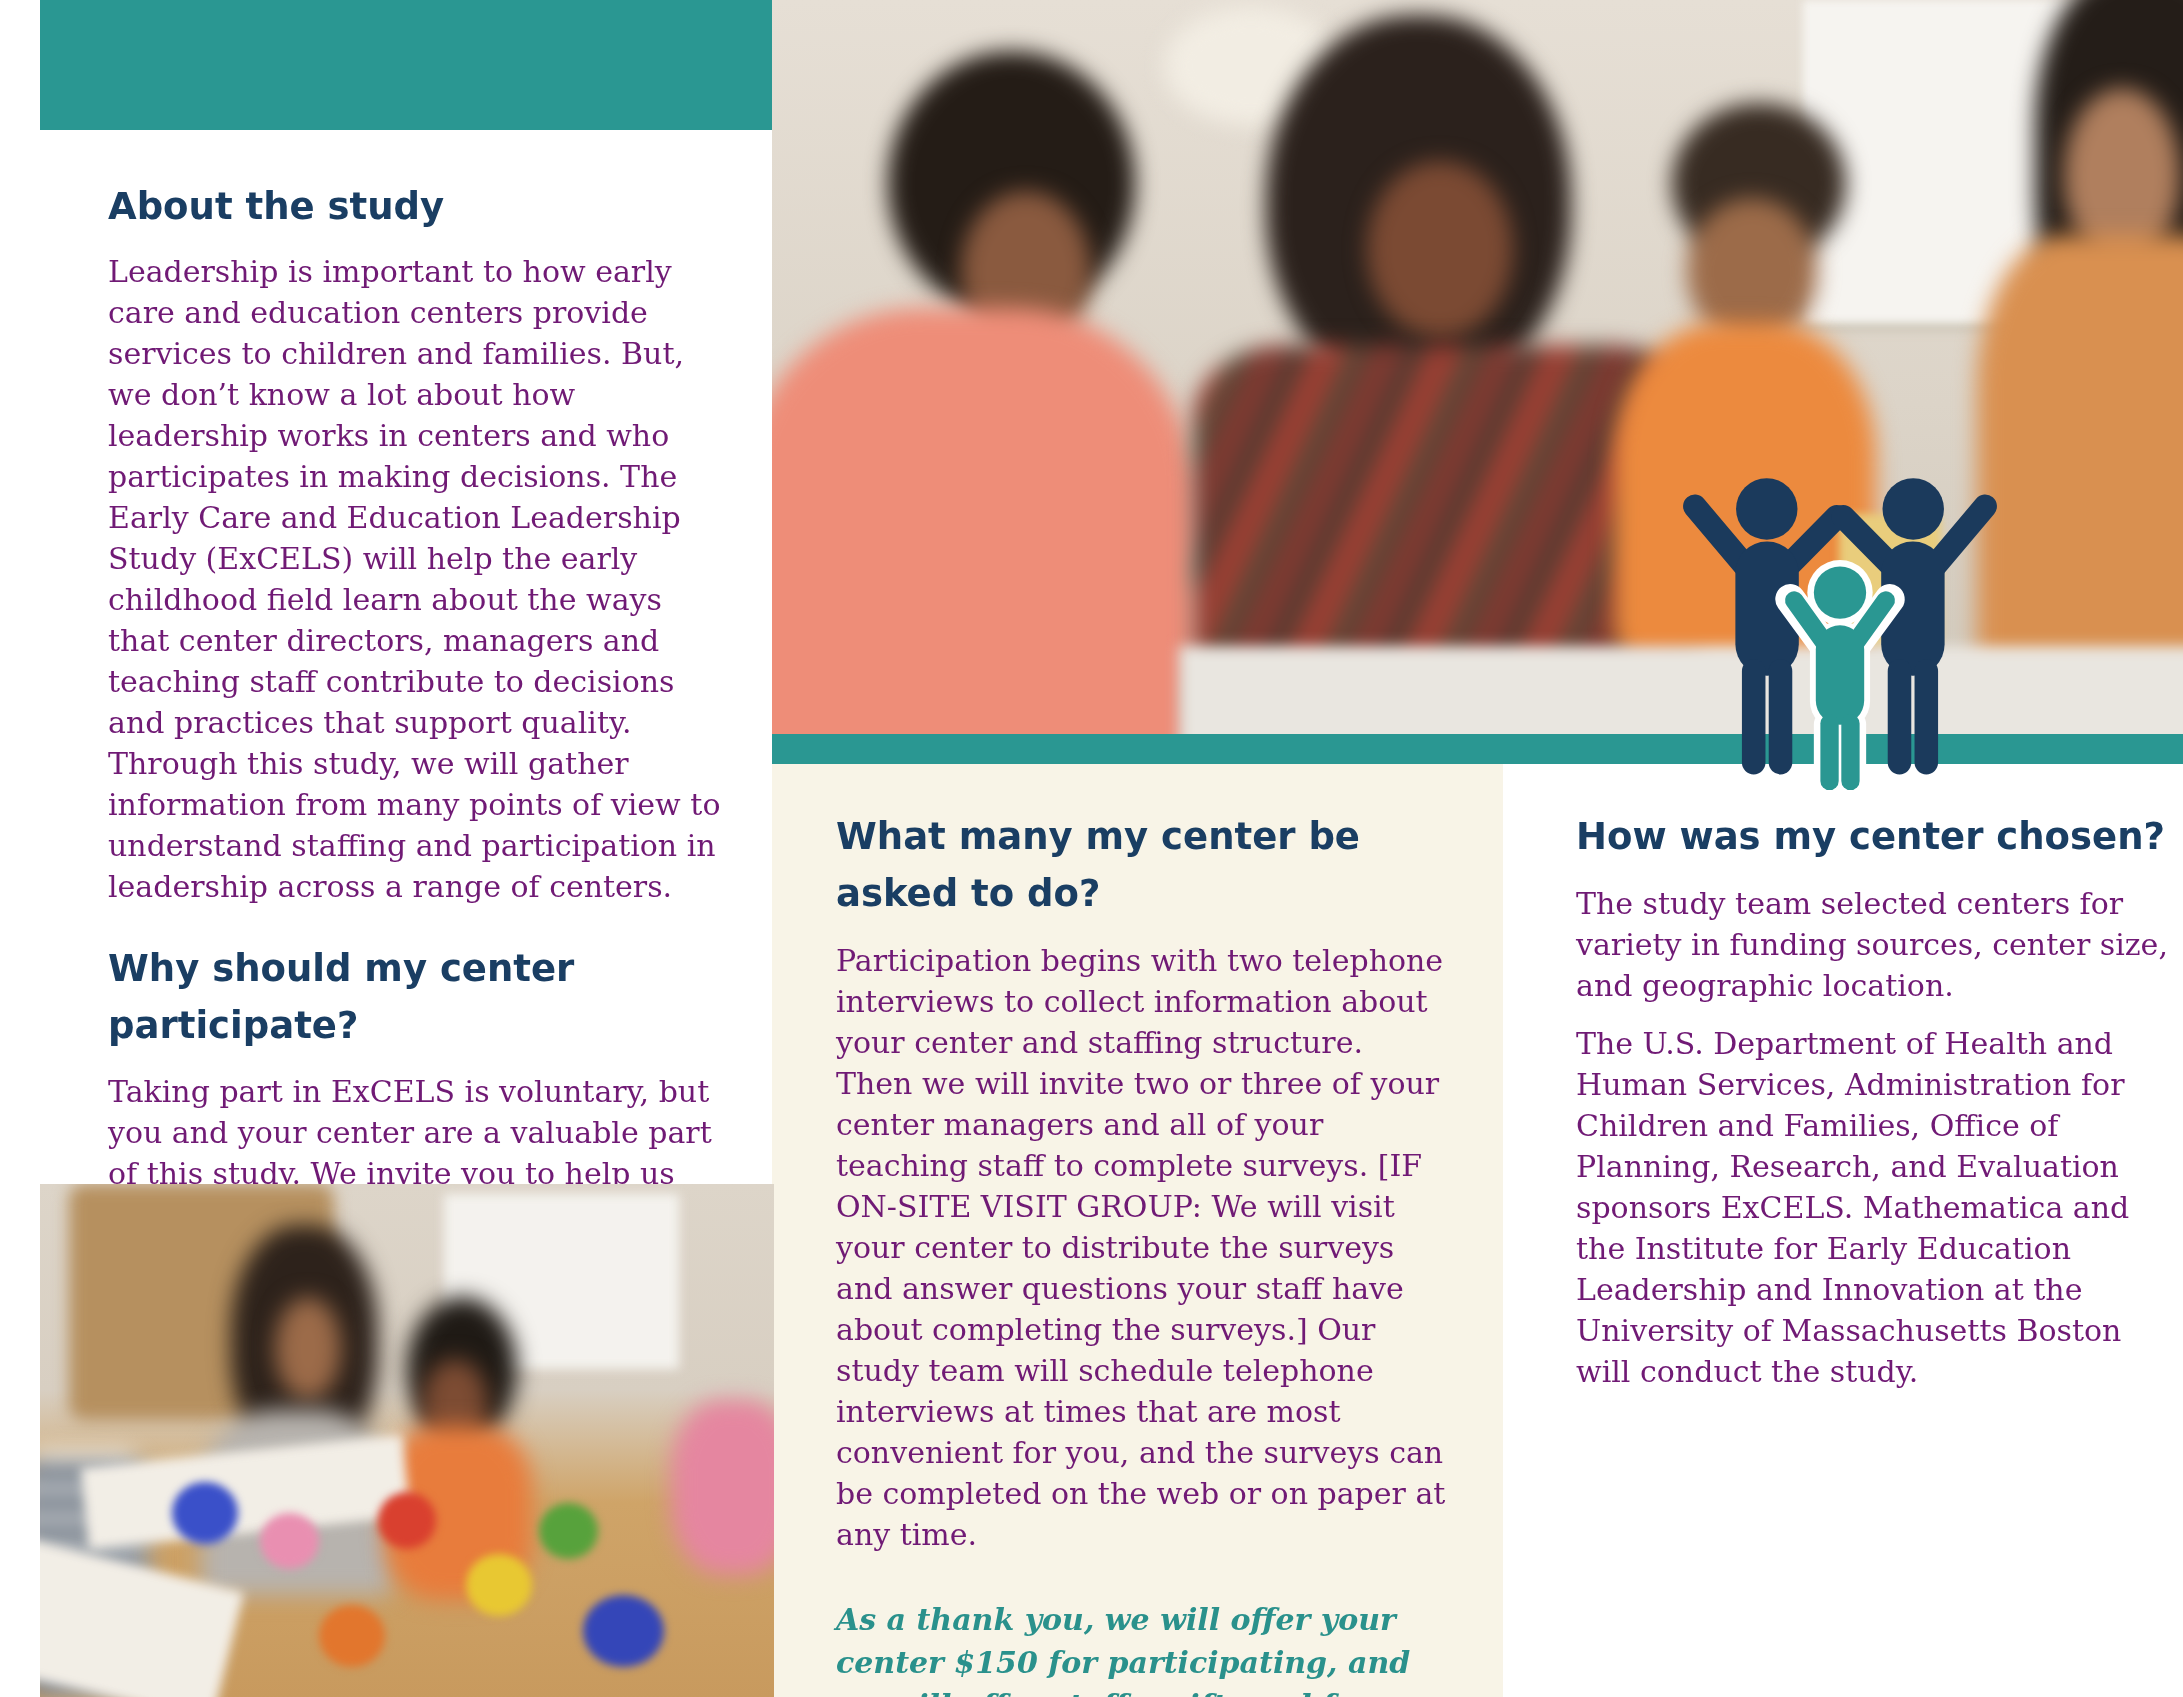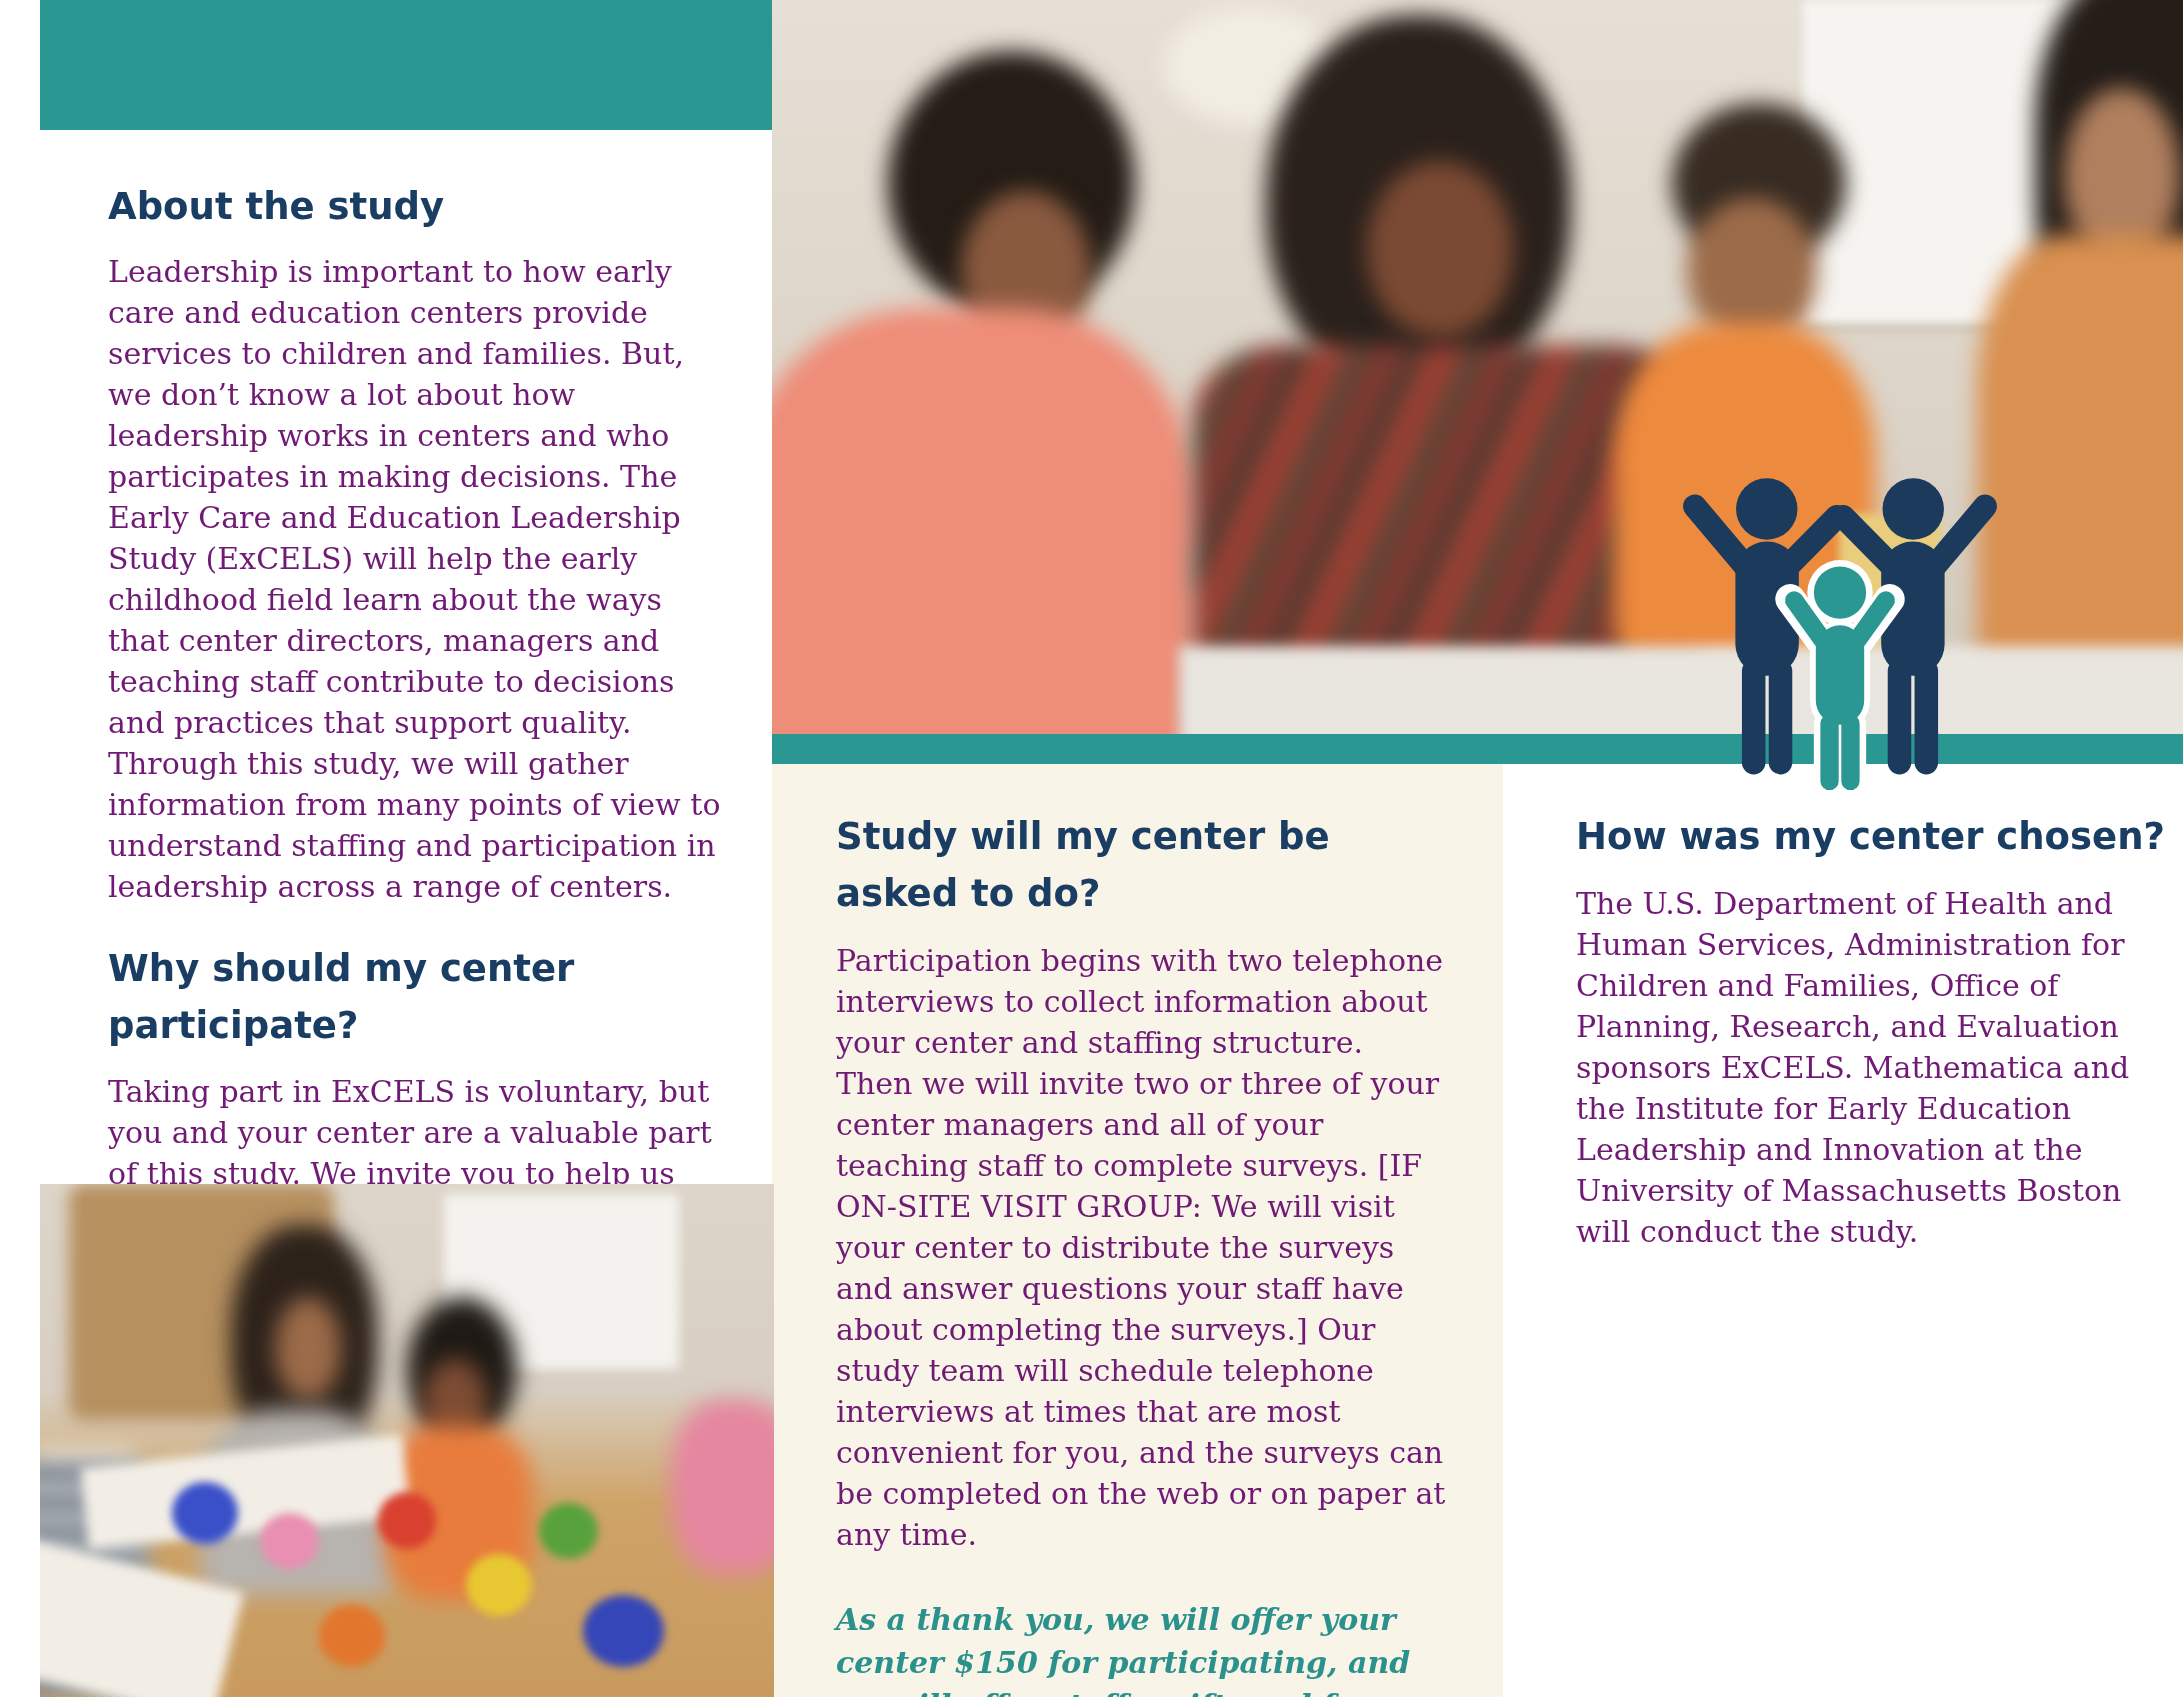--- a/index.html
+++ b/index.html
@@ -138,24 +138,25 @@
     <div class="blob" style="left:18%;top:58%;width:9%;height:12%;background:#3a50c9;border-radius:50%;filter:blur(4.1px);"></div>
     <div class="blob" style="left:46%;top:60%;width:8%;height:11%;background:#d9402f;border-radius:50%;filter:blur(4.1px);"></div>
     <div class="blob" style="left:30%;top:64%;width:8%;height:11%;background:#e98fb1;border-radius:50%;filter:blur(4.1px);"></div>
     <div class="blob" style="left:58%;top:72%;width:9%;height:12%;background:#e8c832;border-radius:50%;filter:blur(4.1px);"></div>
     <div class="blob" style="left:68%;top:62%;width:8%;height:11%;background:#57a23c;border-radius:50%;filter:blur(4.1px);"></div>
     <div class="blob" style="left:74%;top:80%;width:11%;height:14%;background:#3446b8;border-radius:50%;filter:blur(4.1px);"></div>
     <div class="blob" style="left:38%;top:82%;width:9%;height:12%;background:#e2762d;border-radius:50%;filter:blur(4.1px);"></div>
   </div>
 
   <div class="col" id="middle-col">
-    <h2 class="head">Study will my center be asked to do?</h2>
+    <h2 class="head">What many my center be asked to do?</h2>
     <p class="body p1">Participation begins with two telephone interviews to collect information about your center and staffing structure. Then we will invite two or three of your center managers and all of your teaching staff to complete surveys. [IF ON-SITE VISIT GROUP: We will visit your center to distribute the surveys and answer questions your staff have about completing the surveys.] Our study team will schedule telephone interviews at times that are most convenient for you, and the surveys can be completed on the web or on paper at any time.</p>
     <p class="incentive">As a thank you, we will offer your center $150 for participating, and we will offer staff a gift card for completing the surveys.</p>
   </div>
 
   <div class="col" id="right-col">
     <h2 class="head">How was my center chosen?</h2>
+    <p class="body p1">The study team selected centers for variety in funding sources, center size, and geographic location.</p>
     <p class="body p2">The U.S. Department of Health and Human Services, Administration for Children and Families, Office of Planning, Research, and Evaluation sponsors ExCELS. Mathematica and the Institute for Early Education Leadership and Innovation at the University of Massachusetts Boston will conduct the study.</p>
   </div>
 
 </div>
 
 
 </body></html>

